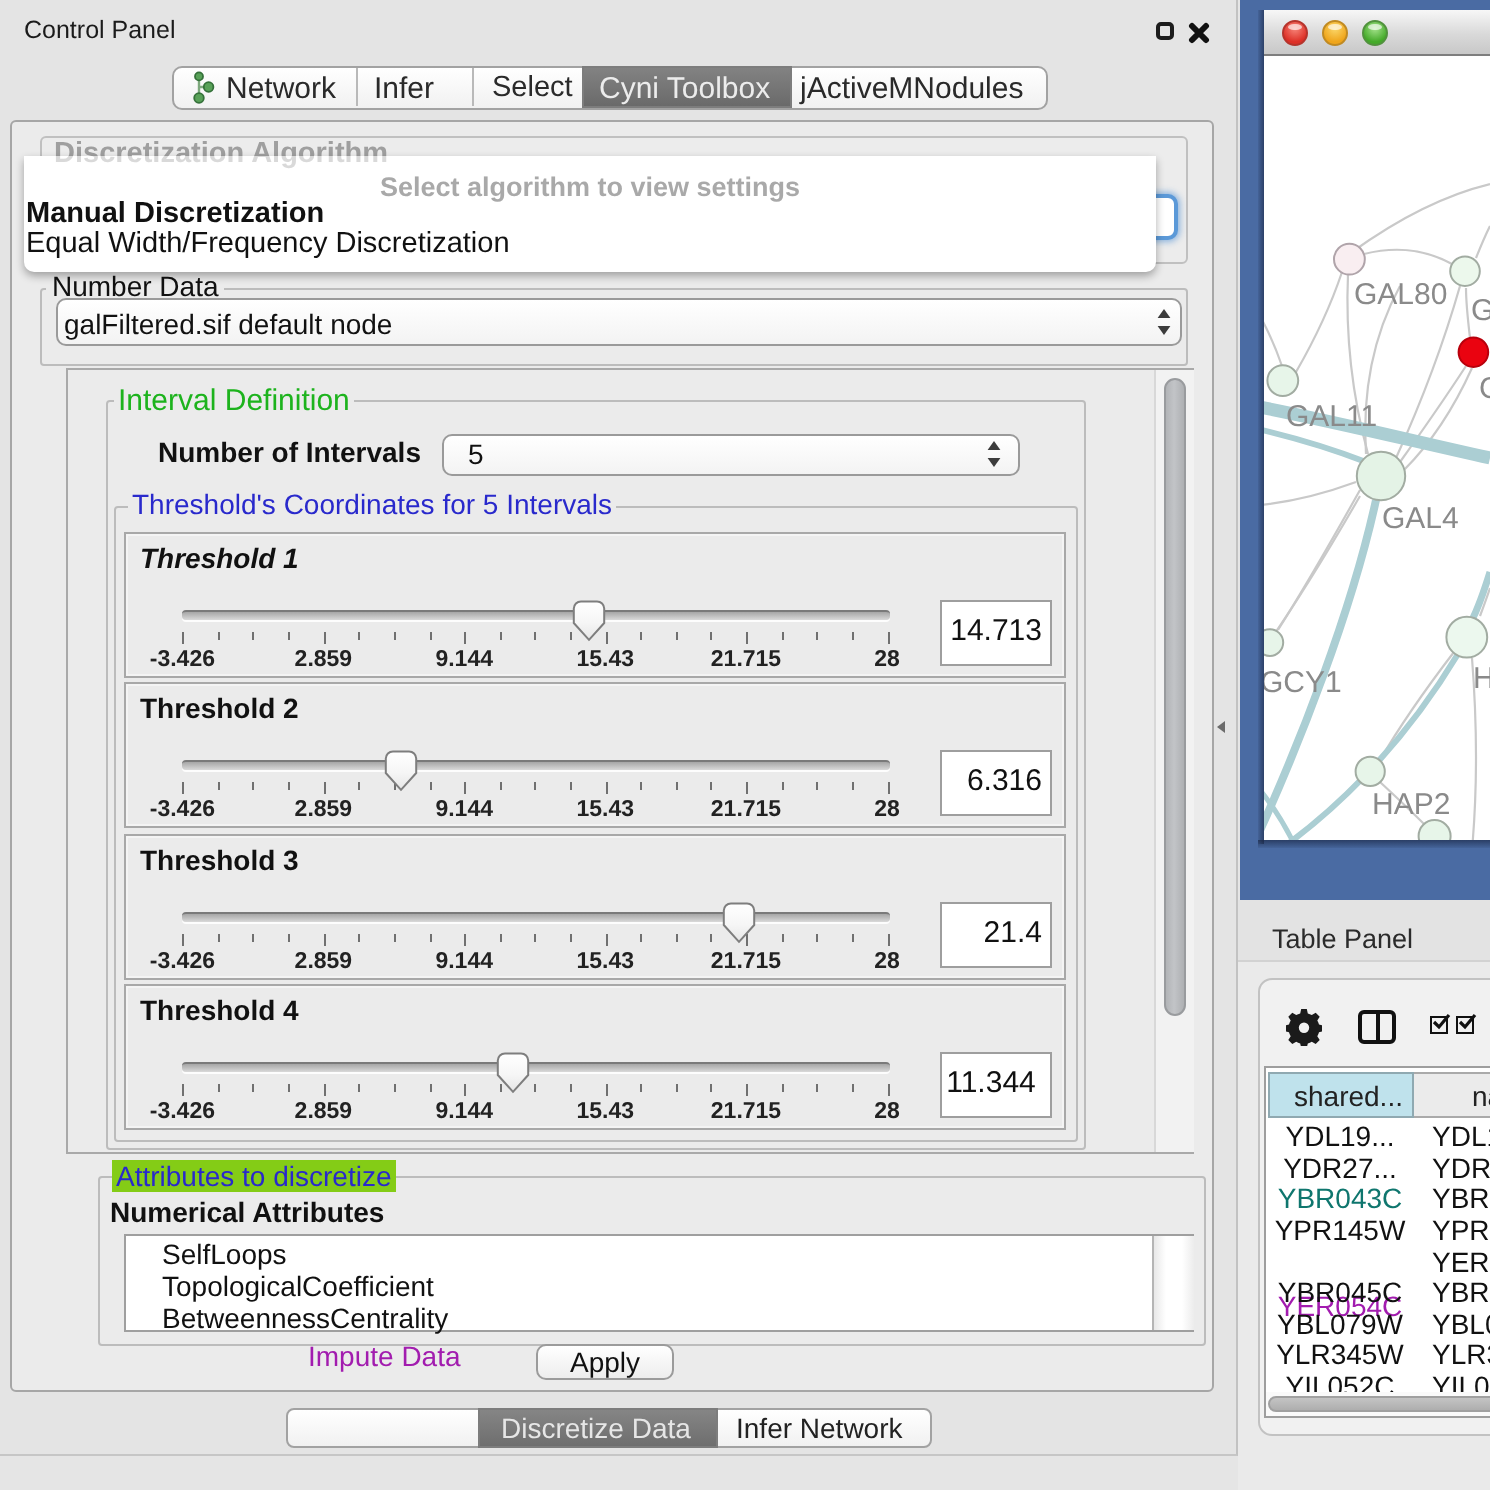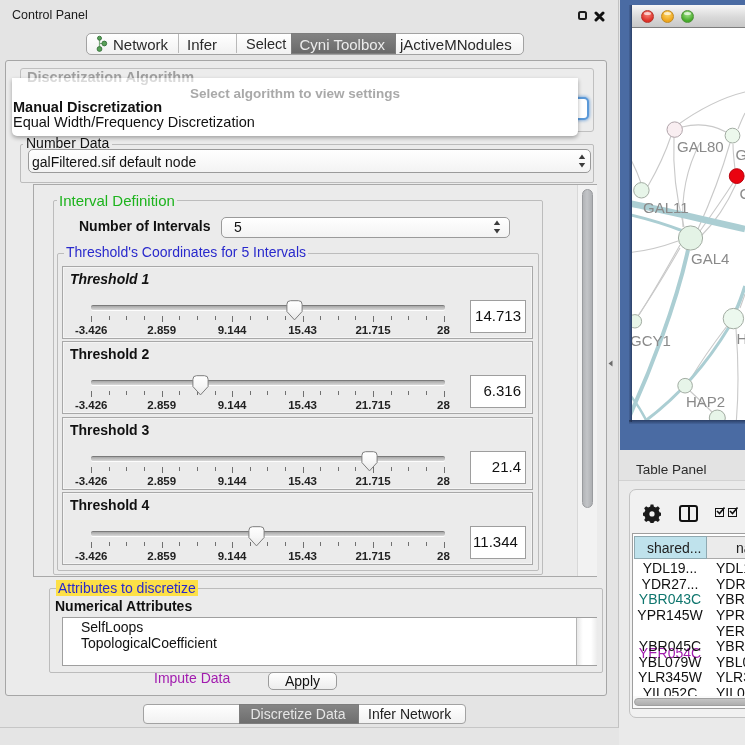--- a/index.html
+++ b/index.html
@@ -218,25 +218,26 @@
 <stop offset="0" stop-color="#ffffff"></stop>
           <stop offset="0.55" stop-color="#f6f6f6"></stop>
           <stop offset="1" stop-color="#e6e6e6"></stop>
         </linearGradient>
       </defs>
 <path d="M0.9,4.3 a3.6,3.6 0 0 1 3.6,-3.6 h8 a3.6,3.6 0 0 1 3.6,3.6 v7.2 l-7.6,8.4 l-7.6,-8.4 z" fill="url(#th4)" stroke="#7e7e7e" stroke-width="1"></path>
 </svg>
 <div class="abs" style="left:470px;top:526px;width:56px;height:33px;background:#fff;border:1px solid #9e9e9e;box-sizing:border-box;"></div>
 <div class="t" style="left:470px;top:533px;width:51px;font-size:15px;color:#111;text-align:center;">11.344</div>
 <div class="abs" style="left:49px;top:588px;width:552px;height:83px;border:1px solid #bcbcbc;border-radius:2px;"></div>
-<div class="t" style="left:56px;top:580px;font-size:14px;color:#2929cc;background:#fde047;padding:0 2px;">Attributes to discretize</div>
+<div class="t" style="left:56px;top:580px;font-size:14px;color:#2929cc;background:#84cc16;padding:0 2px;">Attributes to discretize</div>
 <div class="t" style="left:55px;top:598px;font-size:14px;font-weight:bold;color:#111;">Numerical Attributes</div>
 <div class="abs" style="left:62px;top:617px;width:535px;height:49px;background:#fff;border:1px solid #9f9f9f;box-sizing:border-box;"></div>
 <div class="t" style="left:81px;top:618.5px;font-size:14px;color:#111;">SelfLoops</div>
 <div class="t" style="left:81px;top:634.6px;font-size:14px;color:#111;">TopologicalCoefficient</div>
+<div class="t" style="left:81px;top:650.7px;font-size:14px;color:#111;">BetweennessCentrality</div>
 <div class="abs" style="left:576px;top:618px;width:20px;height:47px;background:linear-gradient(90deg,#e8e8e8,#ffffff 30%,#ffffff 70%,#ececec);border-left:1px solid #b5b5b5;"></div>
 <div class="abs" style="left:268px;top:672px;width:69px;height:18px;background:linear-gradient(#ffffff,#ededed);border:1px solid #9b9b9b;border-radius:5px;box-sizing:border-box;"></div>
 <div class="t" style="left:285px;top:673px;font-size:14px;color:#111;">Apply</div>
 <div class="abs" style="left:143px;top:704px;width:321px;height:18px;background:linear-gradient(#ffffff,#f1f1f1);border:1px solid #a2a2a2;border-radius:4px;"></div>
 <div class="abs" style="left:239px;top:704px;width:120px;height:20px;background:linear-gradient(#858585,#6e6e6e);border:1px solid #7d7d7d;box-sizing:border-box;"></div>
 <div class="t" style="left:154px;top:670px;font-size:14px;color:#a21caf;">Impute Data</div>
 <div class="t" style="left:250.5px;top:706px;font-size:14px;color:#e6e6e6;">Discretize Data</div>
 <div class="t" style="left:368px;top:706px;font-size:14px;color:#222;">Infer Network</div>
 <svg class="abs" style="left:608px;top:360px;" width="5" height="7">
       <path d="M4.5,0.5 L0.5,3.5 L4.5,6.5 Z" fill="#6b6b6b"></path>

